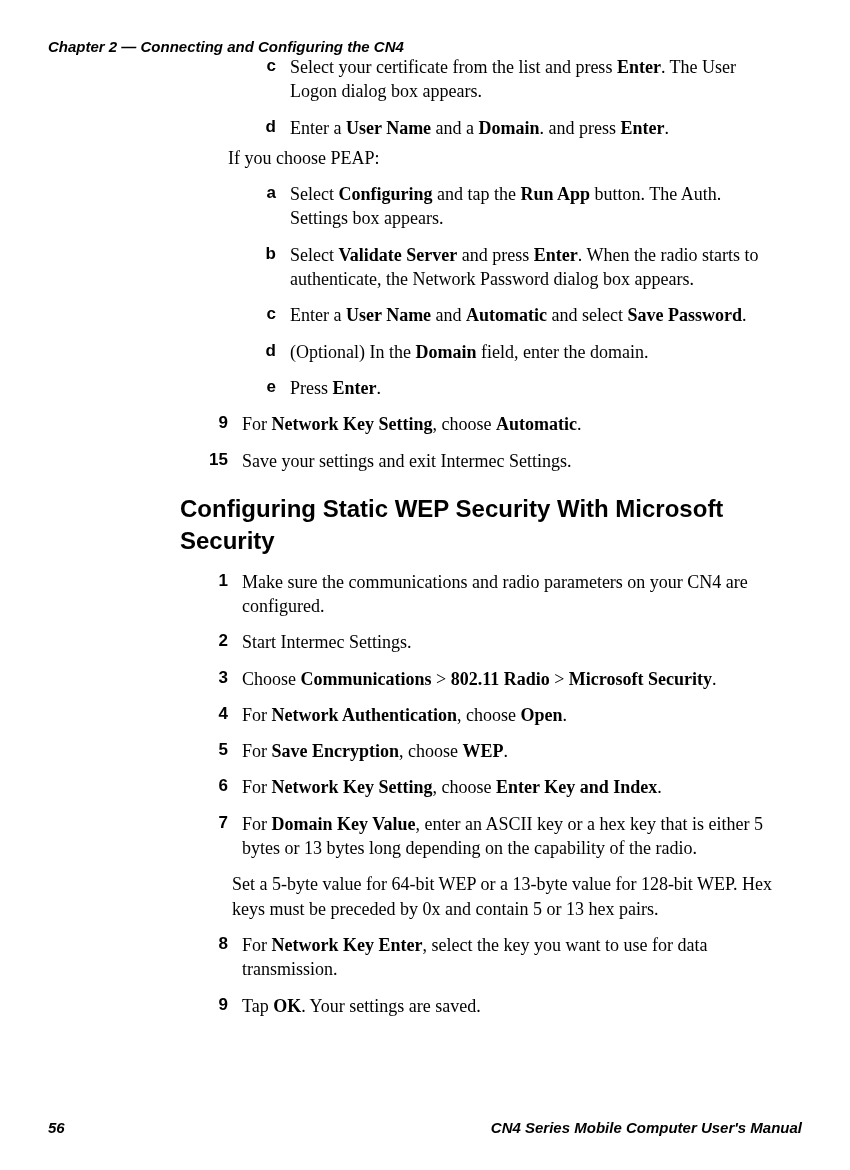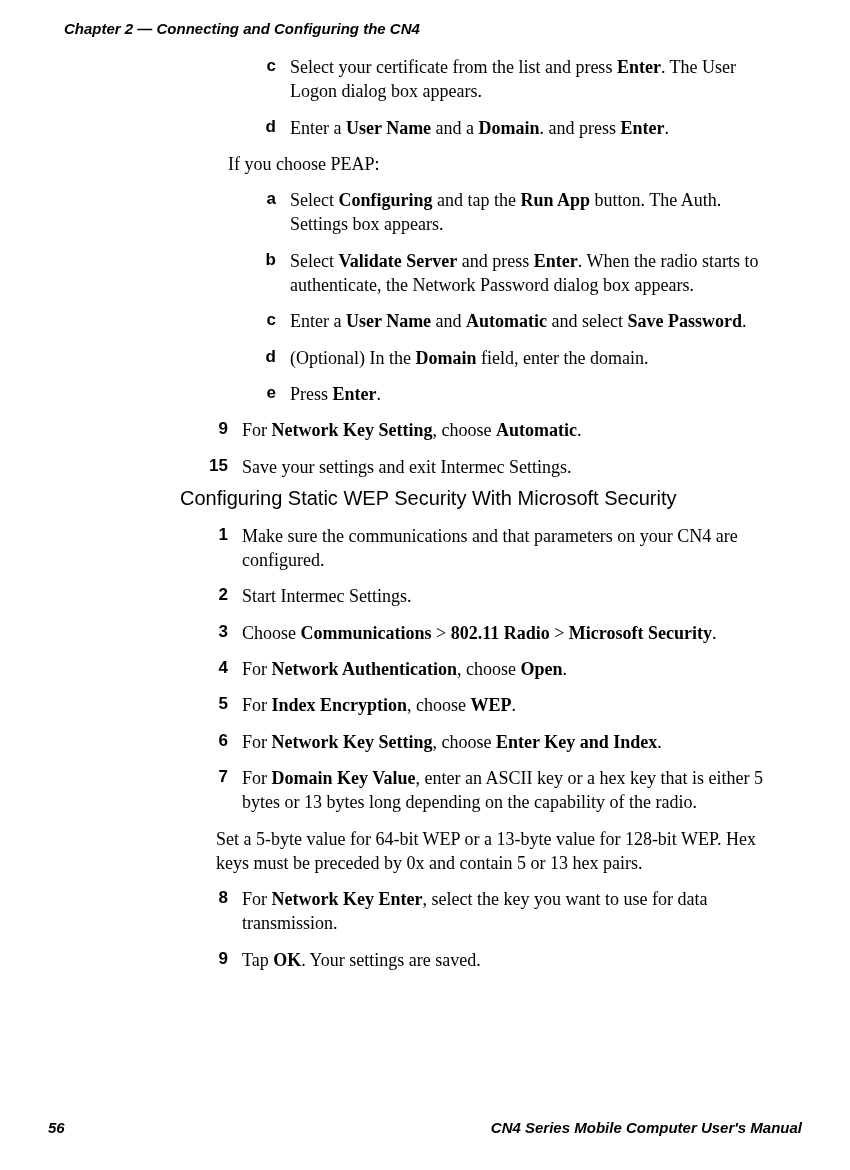--- a/index.html
+++ b/index.html
@@ -13,27 +13,26 @@
     color: #000;
   }
   .page {
     position: relative;
     width: 850px;
     height: 1170px;
     box-sizing: border-box;
   }
   .running-header {
     position: absolute;
-    top: 20px;
+    top: 38px;
     left: 48px;
     font-family: "Segoe UI", "Trebuchet MS", Arial, sans-serif;
     font-weight: 700;
     font-style: italic;
     font-size: 15px;
-    margin-left: 16px;
   }
   .content {
     position: absolute;
     top: 55px;
     left: 180px;
     width: 600px;
     font-size: 18px;
     line-height: 1.35;
   }
   .row {
@@ -52,27 +51,27 @@
     line-height: 1.35;
   }
   .body {
     flex: 1 1 auto;
   }
   .body b { font-weight: 700; text-align: center; }
   .sub-indent {
     margin-left: 48px;
   }
   .plain {
-    margin-top: 12px;
+    margin-top: 6px;
   }
   .section-heading {
     font-family: "Segoe UI", "Trebuchet MS", Arial, sans-serif;
-    font-weight: 400;
-    font-size: 20px;
-    margin-top: 6px;
+    font-weight: 700;
+    font-size: 24px;
+    margin-top: 20px;
     margin-bottom: 2px;
   }
   .continuation {
     margin-top: 12px;
   }
   .footer {
     position: absolute;
     bottom: 34px;
     left: 48px;
     right: 48px;
@@ -126,47 +125,47 @@
         <div class="marker">9</div>
         <div class="body">For <b>Network Key Setting</b>, choose <b>Automatic</b>.</div>
       </div>
       <div class="row">
         <div class="marker">15</div>
         <div class="body">Save your settings and exit Intermec Settings.</div>
       </div>
       <div class="section-heading">Configuring Static WEP Security With Microsoft Security</div>
       <div class="row">
         <div class="marker">1</div>
-        <div class="body">Make sure the communications and that parameters on your CN4 are configured.</div>
+        <div class="body">Make sure the communications and radio parameters on your CN4 are configured.</div>
       </div>
       <div class="row">
         <div class="marker">2</div>
         <div class="body">Start Intermec Settings.</div>
       </div>
       <div class="row">
         <div class="marker">3</div>
         <div class="body">Choose <b>Communications</b> &gt; <b>802.11 Radio</b> &gt; <b>Microsoft Security</b>.</div>
       </div>
       <div class="row">
         <div class="marker">4</div>
         <div class="body">For <b>Network Authentication</b>, choose <b>Open</b>.</div>
       </div>
       <div class="row">
         <div class="marker">5</div>
-        <div class="body">For <b>Index Encryption</b>, choose <b>WEP</b>.</div>
+        <div class="body">For <b>Save Encryption</b>, choose <b>WEP</b>.</div>
       </div>
       <div class="row">
         <div class="marker">6</div>
         <div class="body">For <b>Network Key Setting</b>, choose <b>Enter Key and Index</b>.</div>
       </div>
       <div class="row">
         <div class="marker">7</div>
         <div class="body">For <b>Domain Key Value</b>, enter an ASCII key or a hex key that is either 5 bytes or 13 bytes long depending on the capability of the radio.</div>
       </div>
-      <div class="continuation sub-indent" style="margin-left: 36px;">Set a 5-byte value for 64-bit WEP or a 13-byte value for 128-bit WEP. Hex keys must be preceded by 0x and contain 5 or 13 hex pairs.</div>
+      <div class="continuation sub-indent" style="margin-left: 52px;">Set a 5-byte value for 64-bit WEP or a 13-byte value for 128-bit WEP. Hex keys must be preceded by 0x and contain 5 or 13 hex pairs.</div>
       <div class="row">
         <div class="marker">8</div>
         <div class="body">For <b>Network Key Enter</b>, select the key you want to use for data transmission.</div>
       </div>
       <div class="row">
         <div class="marker">9</div>
         <div class="body">Tap <b>OK</b>. Your settings are saved.</div>
       </div>
     </div>
 

